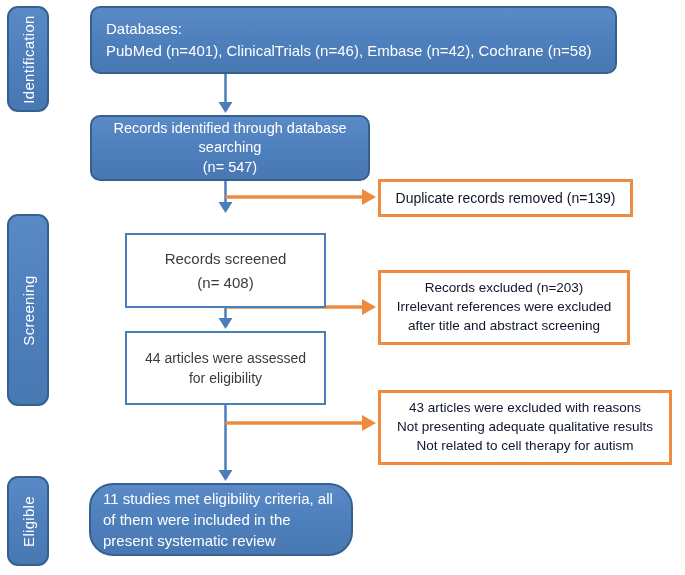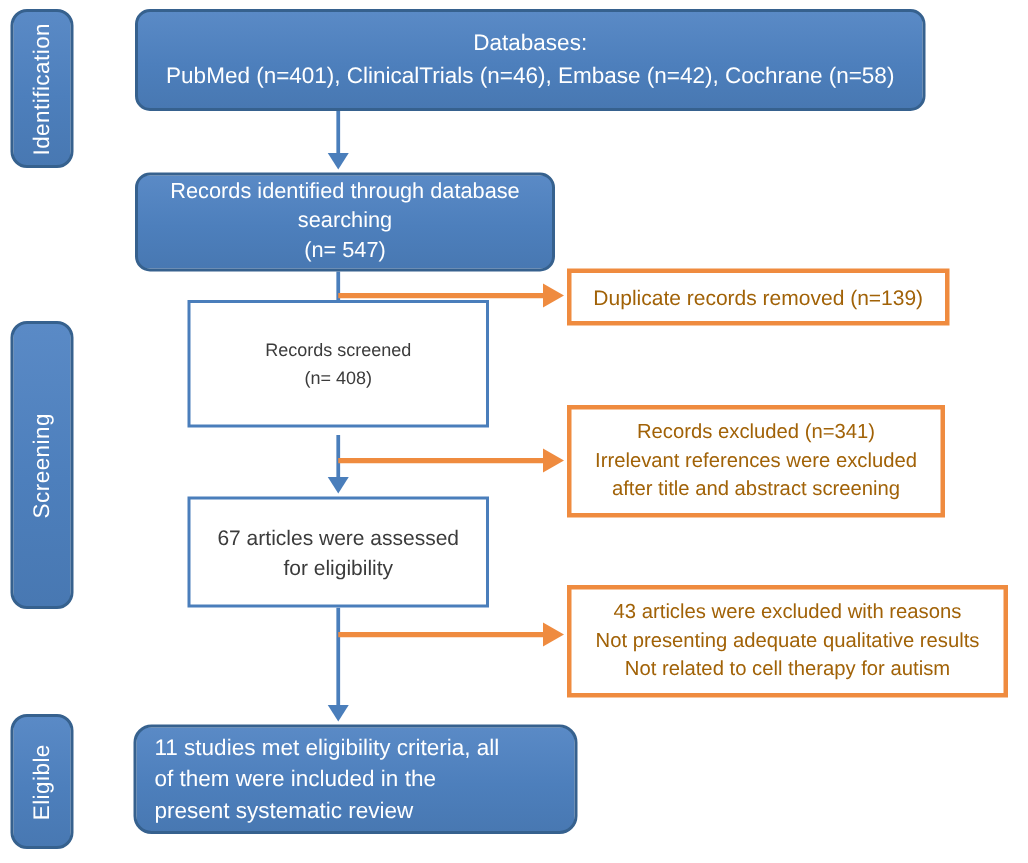--- a/index.html
+++ b/index.html
@@ -20,21 +20,21 @@
   .white-box{
     background:#ffffff;
     border:2px solid #4a7ebb;
     color:#3b3b3b;
     justify-content:center;
     text-align:center;
   }
   .orange-box{
     background:#ffffff;
     border:3px solid #ef8b3f;
-    color:#a16207;
+    color:#0f172a;
     justify-content:center;
     text-align:center;
   }
   .box-text{white-space:pre-line;width:100%;}
   .stage{
     justify-content:center;
     border-radius:11px;
   }
   .stage-label{
     transform:rotate(-90deg);
@@ -42,31 +42,31 @@
     font-size:15px;
     color:#ffffff;
     letter-spacing:0.3px;
   }
   
   #stage-identification{left:7px;top:6px;width:42px;height:106px;}
   #stage-screening{left:7px;top:214px;width:42px;height:192px;}
   #stage-eligible{left:7px;top:476px;width:42px;height:90px;}
 
   #box-databases{left:90px;top:6px;width:527px;height:68px;font-size:15px;line-height:1.45;}
-  #box-databases .box-text{padding:0 4px;text-align:center;}
+  #box-databases .box-text{padding:0 14px;text-align:left;}
 
   #box-records-identified{left:90px;top:115px;width:280px;height:66px;font-size:14.5px;line-height:1.35;text-align:center;}
 
   #box-duplicates{left:378px;top:179px;width:255px;height:38px;font-size:14px;line-height:1.3;}
-  #box-records-screened{left:125px;top:200px;width:201px;height:85px;font-size:12px;line-height:1.55;}
+  #box-records-screened{left:125px;top:233px;width:201px;height:75px;font-size:15px;line-height:1.55;}
   #box-records-excluded{left:378px;top:270px;width:252px;height:75px;font-size:13.5px;line-height:1.4;}
   #box-assessed{left:125px;top:331px;width:201px;height:74px;font-size:14px;line-height:1.45;}
   #box-excluded-reasons{left:378px;top:390px;width:294px;height:75px;font-size:13.5px;line-height:1.4;}
 
-  #box-met-eligibility{left:89px;top:483px;width:296px;height:73px;font-size:15px;line-height:1.4;border-radius:12px;}
+  #box-met-eligibility{left:89px;top:483px;width:264px;height:73px;font-size:15px;line-height:1.4;border-radius:24px;}
   #box-met-eligibility .box-text{padding:0 12px;text-align:left;}
 
   #arrows{position:absolute;left:0;top:0;width:685px;height:575px;pointer-events:none;}
   .arrow-blue-line{stroke:#4a7ebb;stroke-width:2.5;}
   .arrow-blue-head{fill:#4a7ebb;}
   .arrow-orange-line{stroke:#ef8b3f;stroke-width:3.5;}
   .arrow-orange-head{fill:#ef8b3f;}
 </style>
 </head>
 <body>
@@ -128,27 +128,27 @@
   <div class="box orange-box" id="box-duplicates">
     <div class="box-text">Duplicate records removed (n=139)</div>
   </div>
 
   <div class="box white-box" id="box-records-screened">
     <div class="box-text">Records screened
 (n= 408)</div>
   </div>
 
   <div class="box orange-box" id="box-records-excluded">
-    <div class="box-text">Records excluded (n=341)
+    <div class="box-text">Records excluded (n=203)
 Irrelevant references were excluded
 after title and abstract screening</div>
   </div>
 
   <div class="box white-box" id="box-assessed">
-    <div class="box-text">67 articles were assessed
+    <div class="box-text">44 articles were assessed
 for eligibility</div>
   </div>
 
   <div class="box orange-box" id="box-excluded-reasons">
     <div class="box-text">43 articles were excluded with reasons
 Not presenting adequate qualitative results
 Not related to cell therapy for autism</div>
   </div>
 
   <div class="box blue-box" id="box-met-eligibility">

